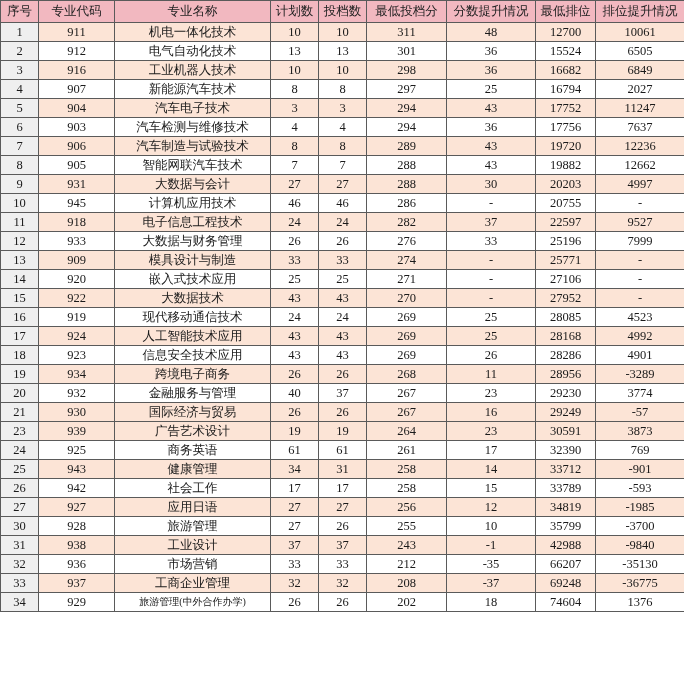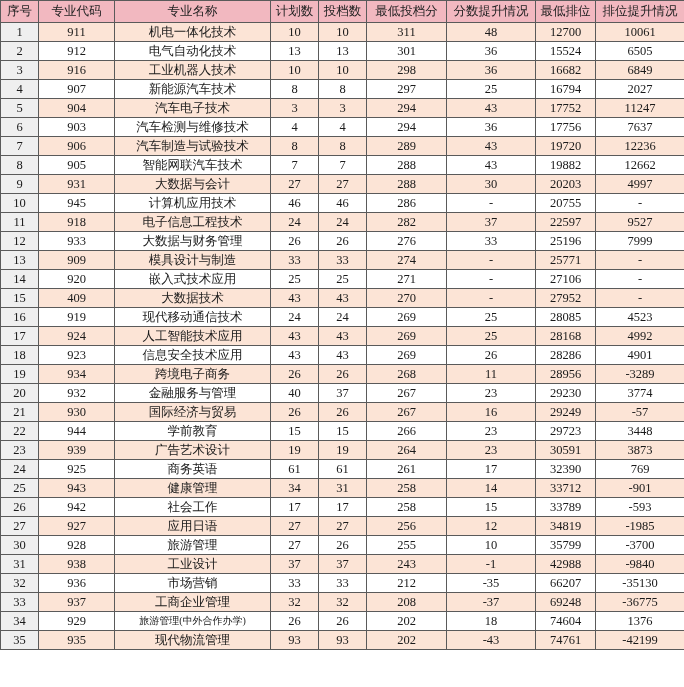--- a/index.html
+++ b/index.html
@@ -209,21 +209,21 @@
         <td>嵌入式技术应用</td>
         <td>25</td>
         <td>25</td>
         <td>271</td>
         <td>-</td>
         <td>27106</td>
         <td>-</td>
       </tr>
       <tr class="odd">
         <td class="idx">15</td>
-        <td>409</td>
+        <td>922</td>
         <td>大数据技术</td>
         <td>43</td>
         <td>43</td>
         <td>270</td>
         <td>-</td>
         <td>27952</td>
         <td>-</td>
       </tr>
       <tr class="even">
         <td class="idx">16</td>
@@ -284,31 +284,20 @@
         <td class="idx">21</td>
         <td>930</td>
         <td>国际经济与贸易</td>
         <td>26</td>
         <td>26</td>
         <td>267</td>
         <td>16</td>
         <td>29249</td>
         <td>-57</td>
       </tr>
-      <tr class="even">
-        <td class="idx">22</td>
-        <td>944</td>
-        <td>学前教育</td>
-        <td>15</td>
-        <td>15</td>
-        <td>266</td>
-        <td>23</td>
-        <td>29723</td>
-        <td>3448</td>
-      </tr>
       <tr class="odd">
         <td class="idx">23</td>
         <td>939</td>
         <td>广告艺术设计</td>
         <td>19</td>
         <td>19</td>
         <td>264</td>
         <td>23</td>
         <td>30591</td>
         <td>3873</td>
@@ -405,25 +394,14 @@
         <td class="idx">34</td>
         <td>929</td>
         <td class="wide">旅游管理(中外合作办学)</td>
         <td>26</td>
         <td>26</td>
         <td>202</td>
         <td>18</td>
         <td>74604</td>
         <td>1376</td>
       </tr>
-      <tr class="odd">
-        <td class="idx">35</td>
-        <td>935</td>
-        <td>现代物流管理</td>
-        <td>93</td>
-        <td>93</td>
-        <td>202</td>
-        <td>-43</td>
-        <td>74761</td>
-        <td>-42199</td>
-      </tr>
     </tbody>
 </table>
 
 </body></html>

